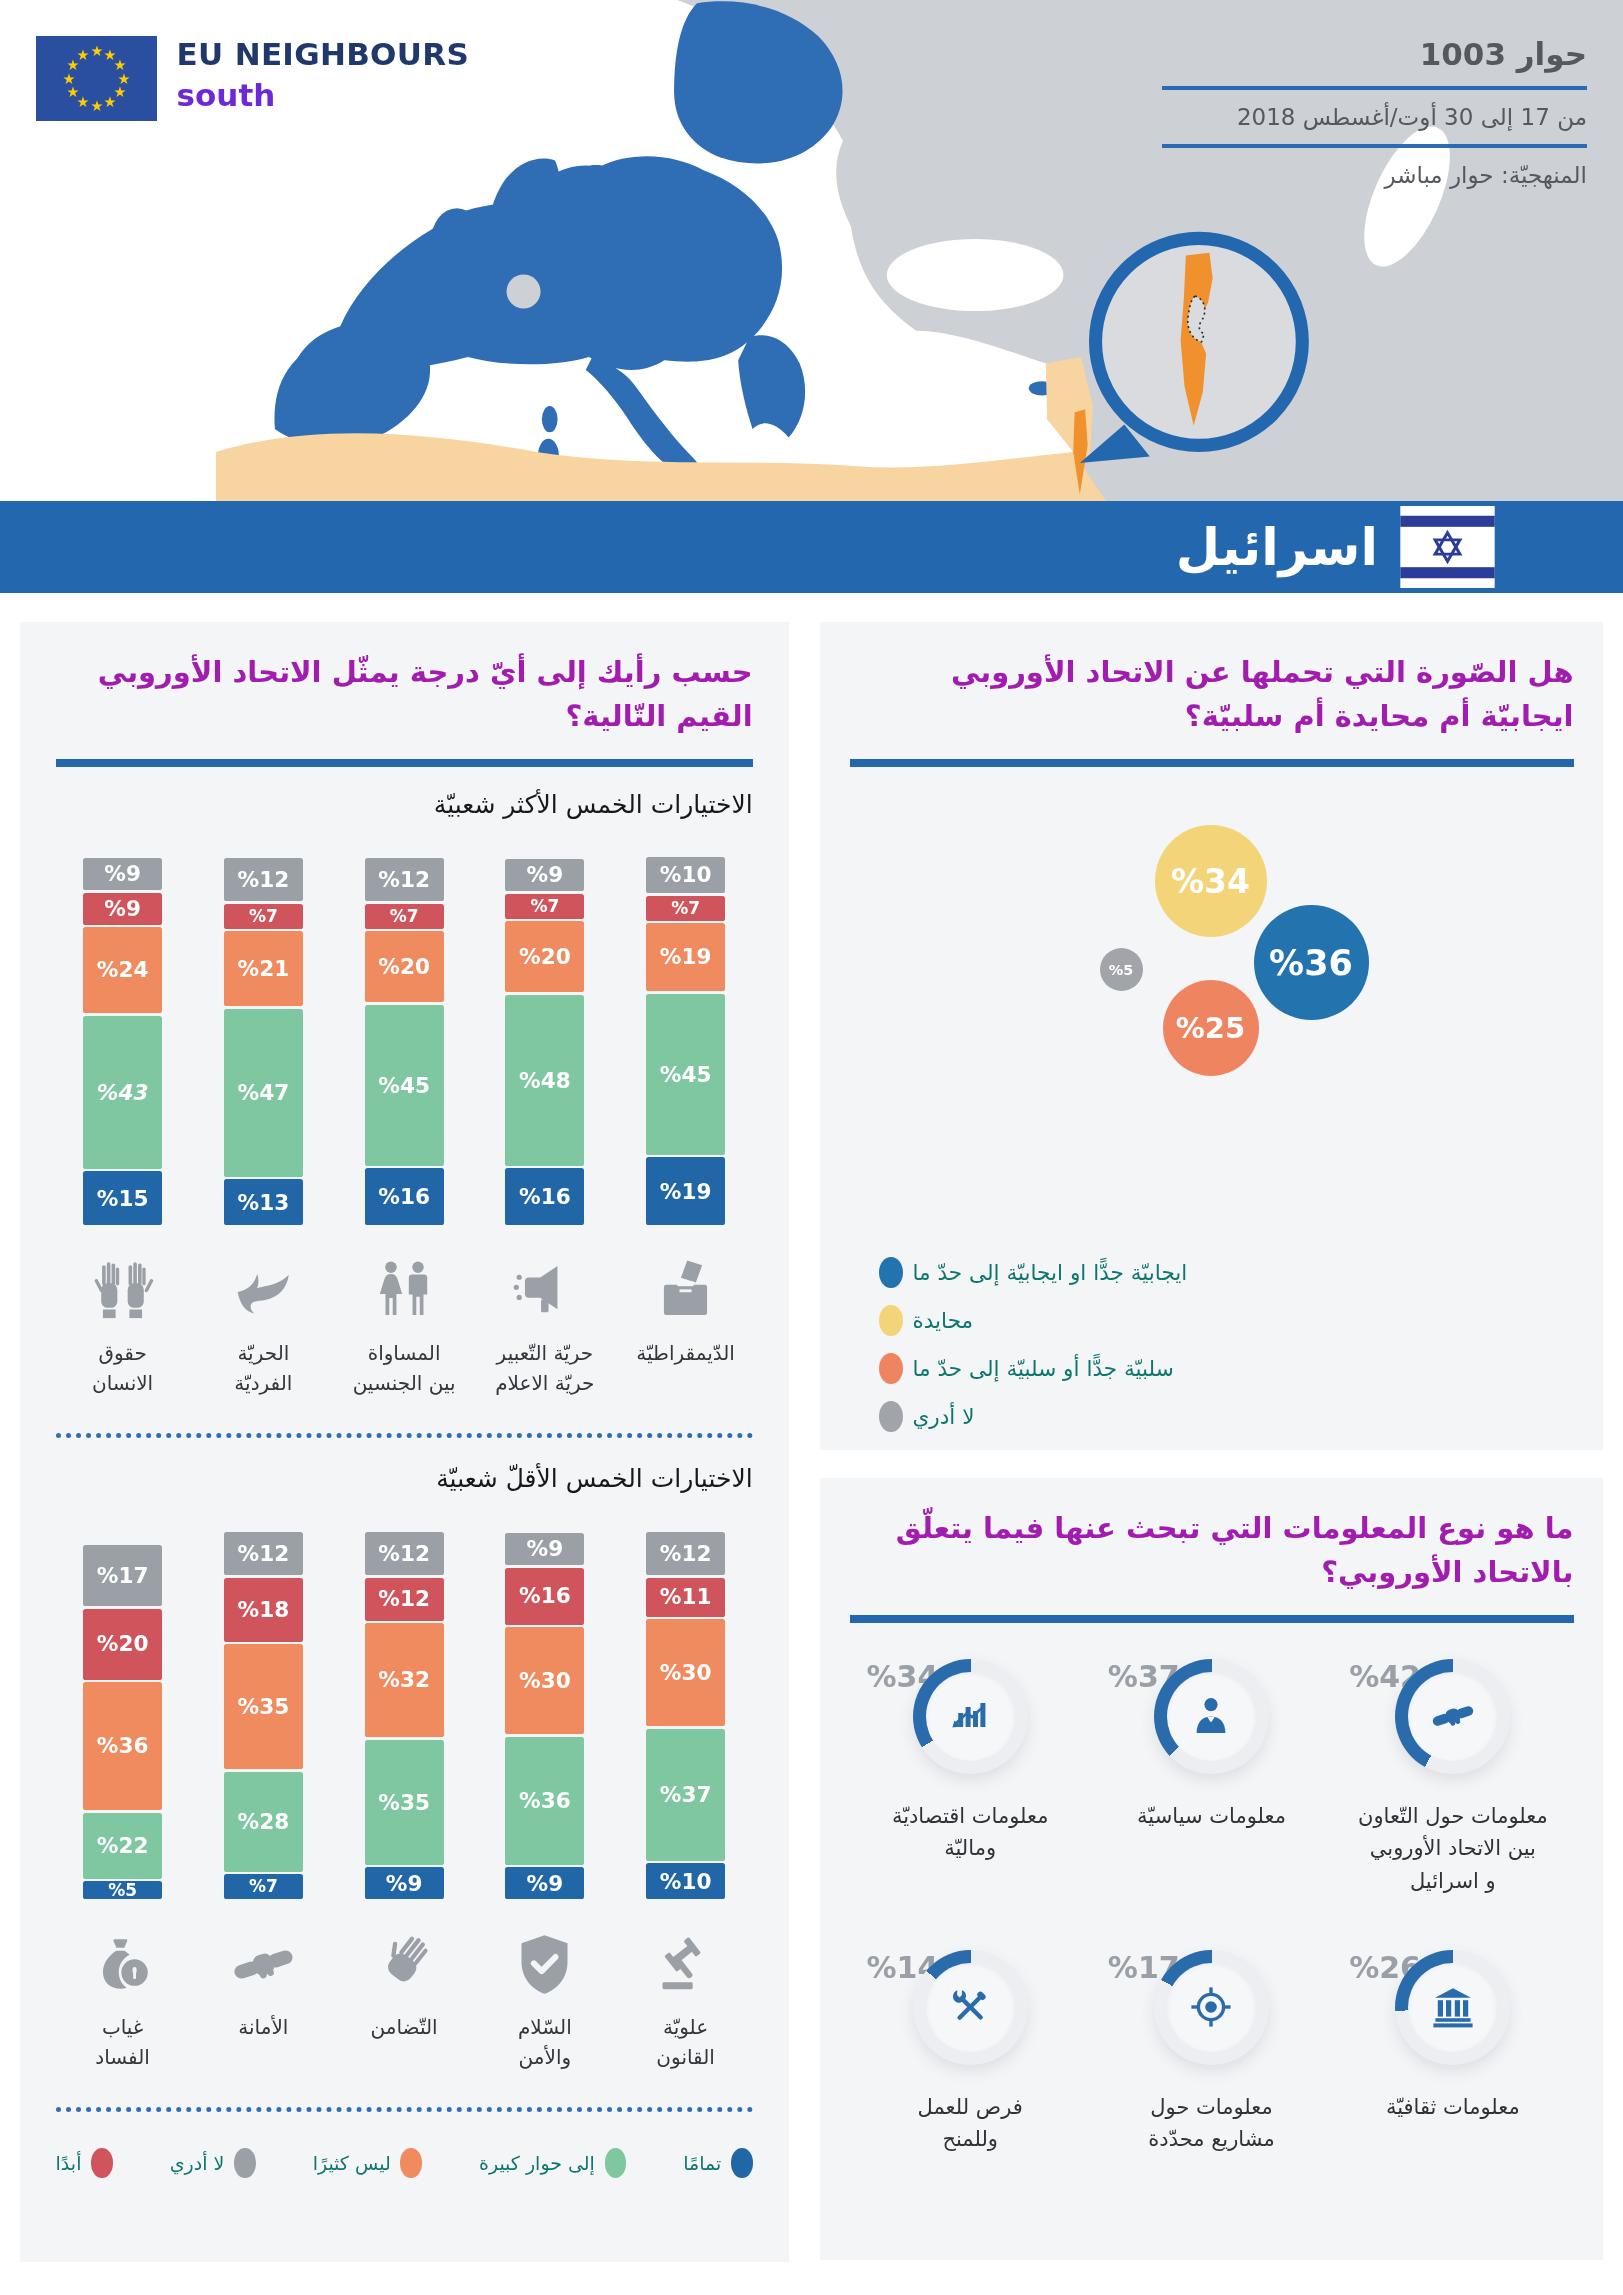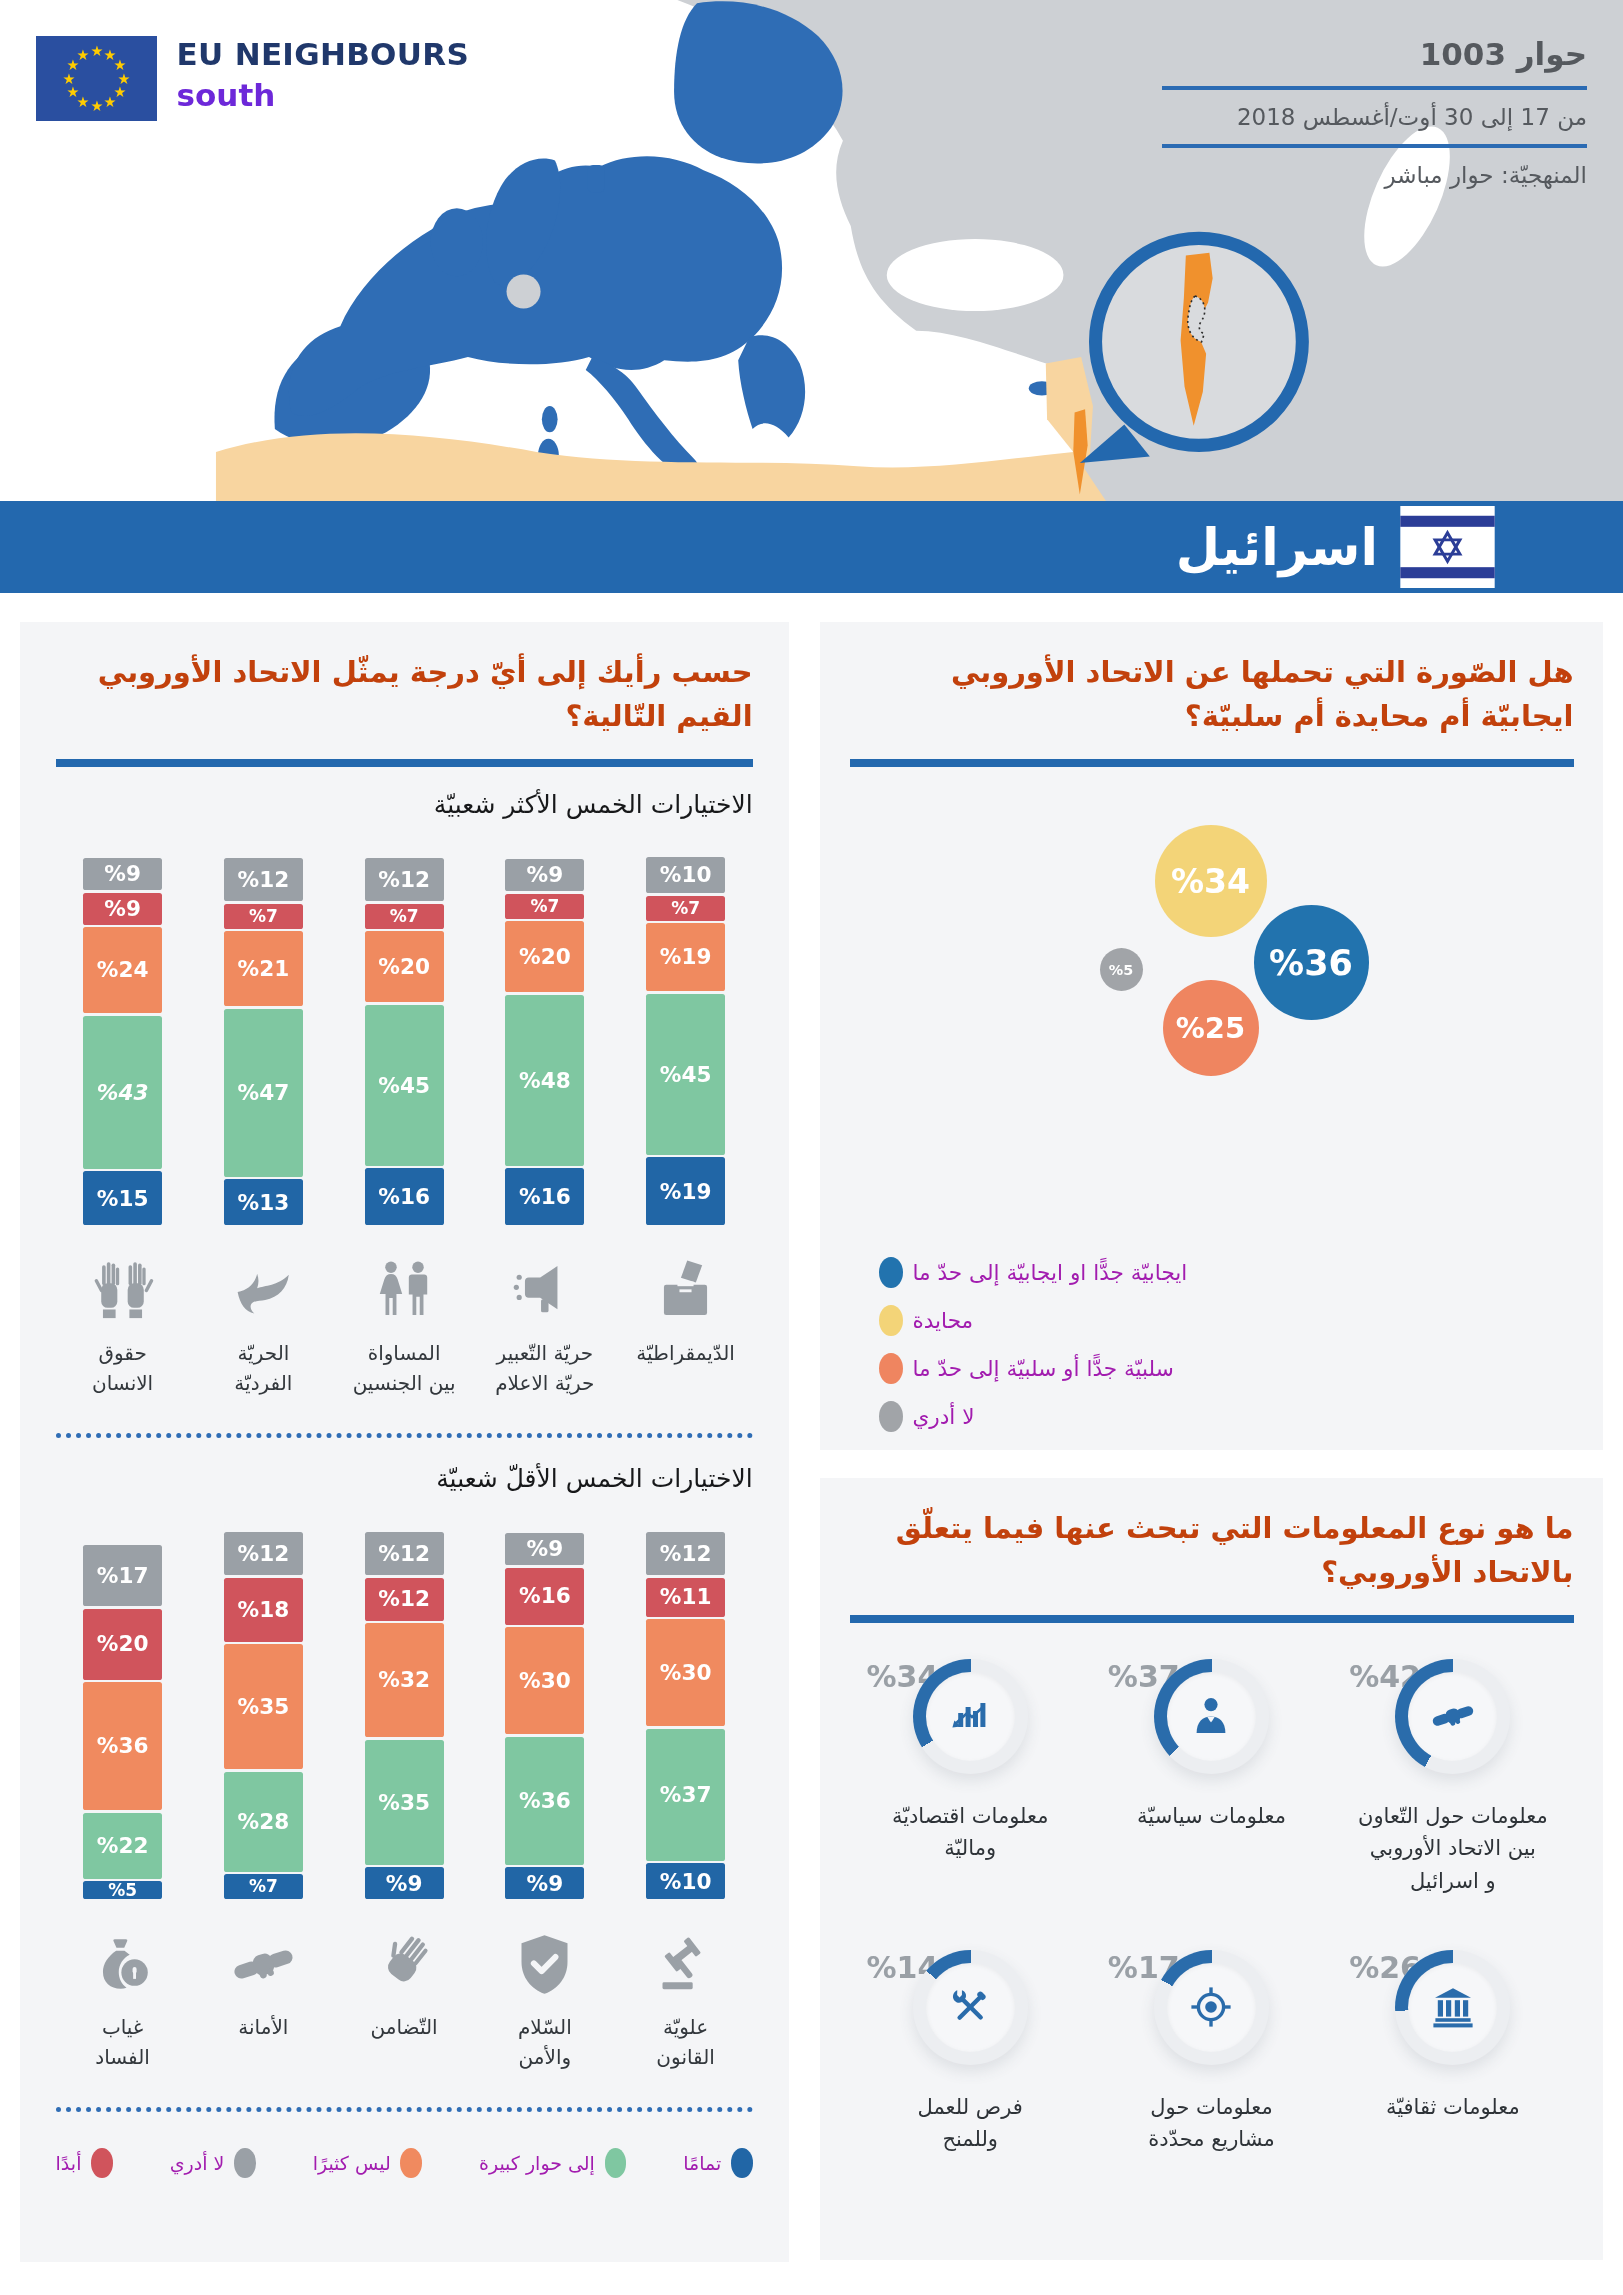--- a/index.html
+++ b/index.html
@@ -23,40 +23,40 @@
   .banner{position:absolute;left:0;top:501px;width:1623px;height:92px;background:#2368ae;}
   .banner-country{position:absolute;right:245px;top:50%;transform:translateY(-50%);
                   color:#fff;font-size:51px;font-weight:bold;direction:rtl;}
   .banner-flag{position:absolute;right:128px;top:4.6px;width:95px;height:82px;}
 
   
   .panel{position:absolute;background:#f4f5f7;box-sizing:border-box;}
   #panel-values{left:19.6px;top:622px;width:769px;height:1640px;padding:0 36px;}
   #panel-image{left:820px;top:622px;width:783px;height:828px;padding:0 29.5px;}
   #panel-info{left:820px;top:1478px;width:783px;height:782px;padding:0 29.5px;}
-  .q-title{font-size:29px;font-weight:bold;color:#c2410c;text-align:right;direction:rtl;
+  .q-title{font-size:29px;font-weight:bold;color:#a21caf;text-align:right;direction:rtl;
            line-height:1.55;padding-top:27.5px;}
   .blue-rule{height:7.9px;background:#2368ae;margin-top:19.6px;}
   .subtitle{font-size:25px;color:#17181a;text-align:right;direction:rtl;margin-top:23.6px;}
 
   
   .chart{display:flex;justify-content:space-between;direction:ltr;margin-top:36px;}
   .bar-col{width:134px;display:flex;flex-direction:column;align-items:center;}
   .bar-stack{display:flex;flex-direction:column;justify-content:flex-end;gap:2.6px;width:79px;height:370px;}
   .bar-seg{border-radius:2.6px;display:flex;align-items:center;justify-content:center;flex:none;}
   .seg-label{color:#fff;font-weight:bold;font-size:21.6px;line-height:1;}
   .cat-icon{height:75px;margin-top:25px;color:#9aa0a6;display:flex;align-items:flex-end;justify-content:center;}
   .cat-icon svg{width:69px;height:69px;}
   .cat-label{margin-top:13px;font-size:20px;color:#33383d;text-align:center;line-height:1.5;
              direction:rtl;min-height:62px;}
   .dotted-rule{border-top:5.2px dotted #2f6db5;margin:33px 0 26px;}
   .values-legend{display:flex;direction:rtl;justify-content:space-between;align-items:center;margin-top:36px;}
   .legend-item{display:flex;align-items:center;gap:9.8px;}
   .legend-dot{width:21.6px;height:29.5px;border-radius:50%;flex:none;}
-  .legend-label{font-size:19px;color:#a21caf;direction:rtl;}
+  .legend-label{font-size:19px;color:#0f766e;direction:rtl;}
 
   
   .bubble-area{position:relative;height:425px;margin-top:6.5px;}
   .bubble{position:absolute;border-radius:50%;display:flex;align-items:center;justify-content:center;
           color:#fff;font-weight:bold;}
   .bubble-legend{margin:59px 0 0 29.5px;display:flex;flex-direction:column;gap:17px;direction:ltr;align-items:flex-start;}
   .bubble-legend .legend-dot{width:23.6px;height:31px;}
   .bubble-legend .legend-label{font-size:21.6px;}
 
   

